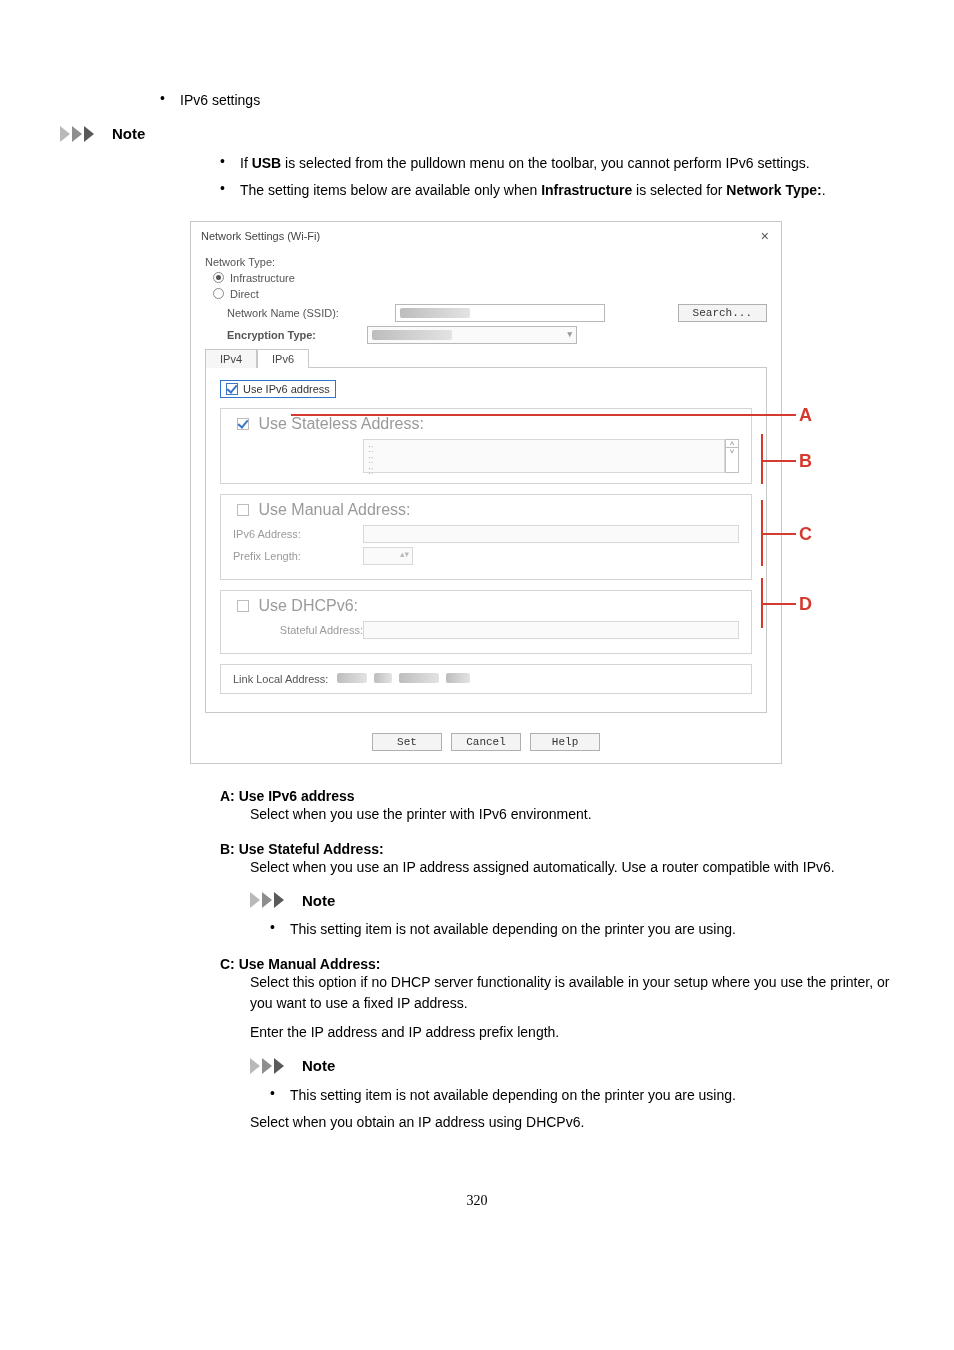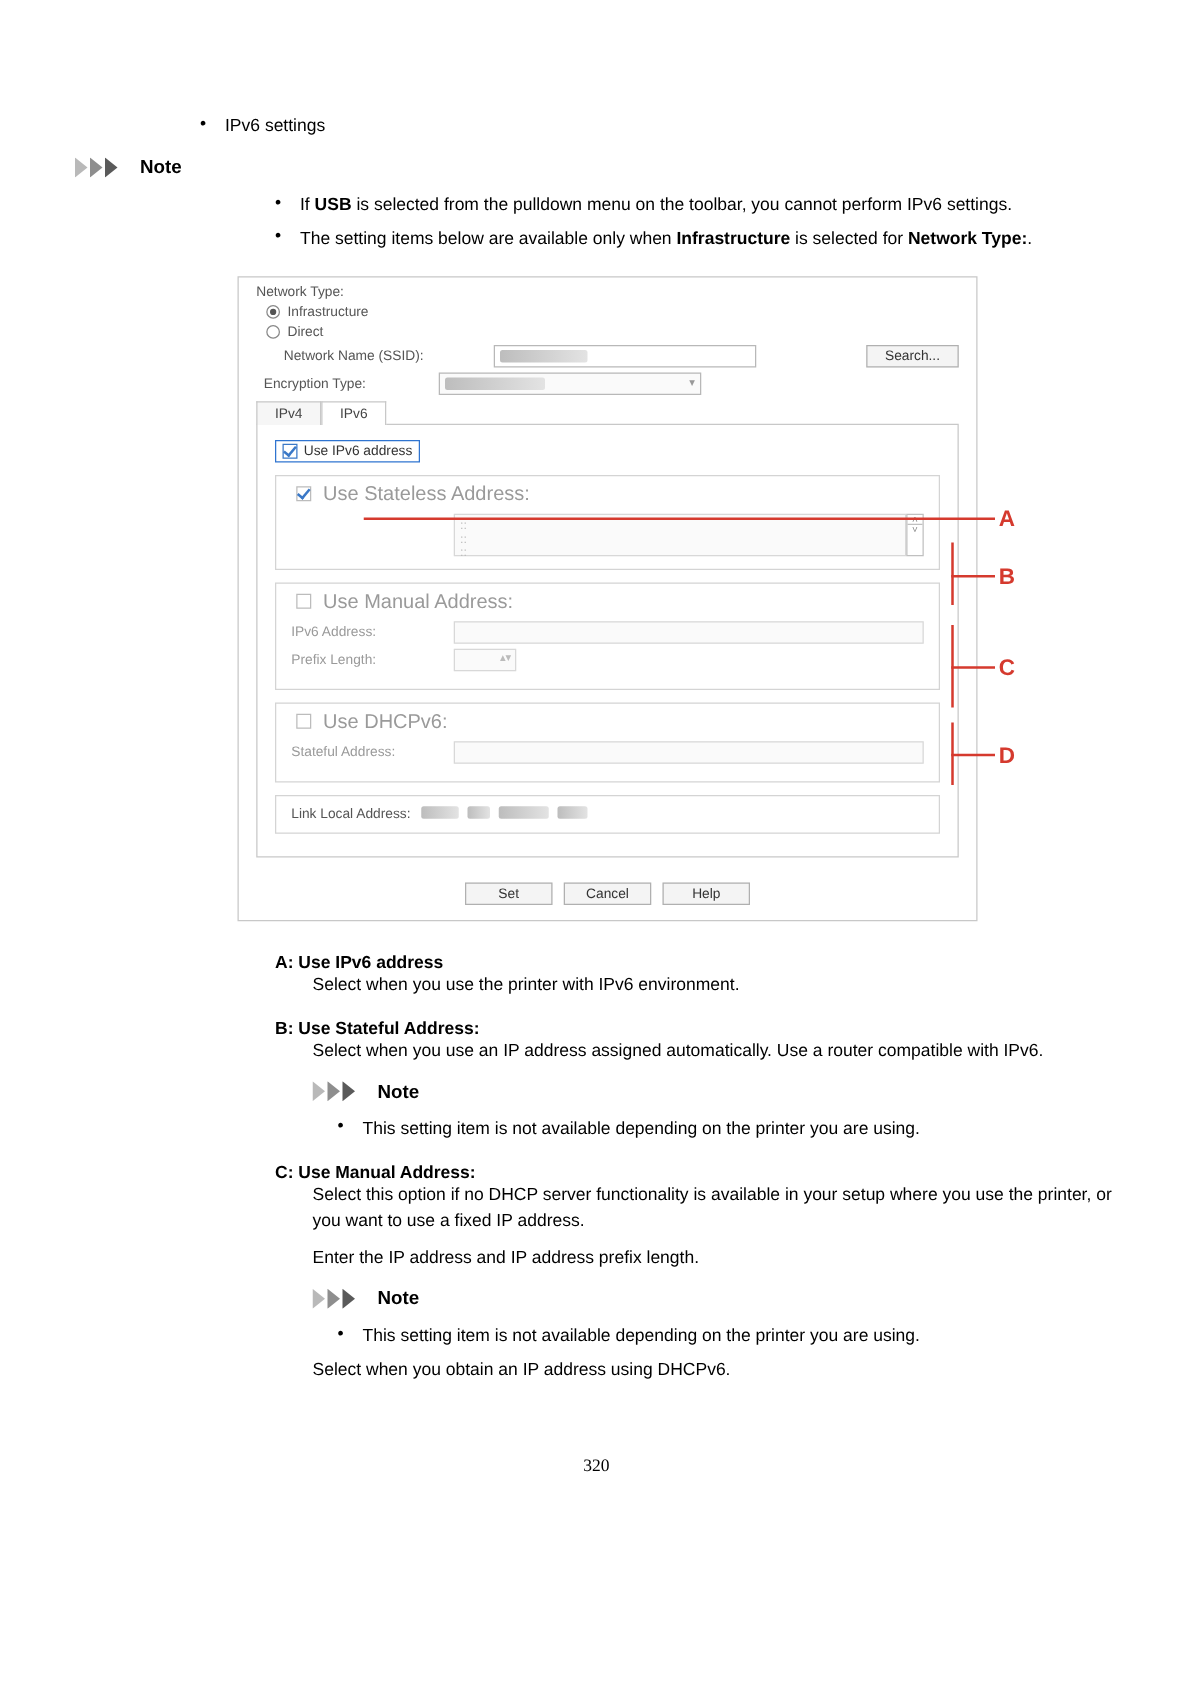--- a/index.html
+++ b/index.html
@@ -65,20 +65,21 @@
     vertical-align:middle;
   }
   .txt-masked {
     display:inline-block; height:10px; background: linear-gradient(90deg,#bdbdbd,#e3e3e3);
     border-radius:2px;
   }
   .btn {
     display:inline-block; border:1px solid #b0b0b0; background:#f4f4f4;
     font-size:11px; color:#333; padding:2px 14px; text-align:center;
     min-width:60px;
+    font-family:Liberation Mono, monospace;
   }
   .tabs { }
   .tab {
     display:inline-block; border:1px solid #c8c8c8; border-bottom:none;
     padding:3px 14px; font-size:11px; color:#444; background:#fff;
     position:relative; top:1px;
   }
   .tab.inactive { background:#f6f6f6; }
   .tab-panel {
     border:1px solid #c8c8c8; padding:12px 14px 14px 14px; background:#fff;
@@ -165,39 +166,43 @@
   </div>
   <div class="bullet-row l3">
     <div class="bullet-dot">•</div>
     <div class="bullet-text">
       <span>The setting items below are available only when </span><strong>Infrastructure</strong><span> is selected for </span><strong>Network Type:</strong><span>.</span>
     </div>
   </div>
 
 
   <div class="dialog">
+    <div class="dialog-titlebar">
+      <span>Network Settings (Wi-Fi)</span>
+      <span class="close-x">×</span>
+    </div>
     <div class="dialog-body">
       <div style="margin-bottom:4px;">Network Type:</div>
       <div class="row" style="margin-left:8px;">
         <span class="radio-dot"></span>
         <span>Infrastructure</span>
       </div>
       <div class="row" style="margin-left:8px;">
         <span class="radio-empty"></span>
         <span>Direct</span>
       </div>
       <div class="row" style="margin-left:22px;gap:28px;">
         <span class="lbl-col">Network Name (SSID):</span>
         <span class="txt-input" style="width:210px; position:relative;">
           <span class="txt-masked" style="width:70px; margin:3px 0 0 4px;"></span>
         </span>
         <span style="flex:1"></span>
         <span class="btn">Search...</span>
       </div>
-      <div class="row" style="margin-left:6px;">
+      <div class="row" style="margin-left:22px;font-weight:bold;">
         <span class="lbl-col">Encryption Type:</span>
         <span class="txt-input" style="width:210px; position:relative; background:#fafafa;">
           <span class="txt-masked" style="width:80px; margin:3px 0 0 4px;"></span>
           <span style="position:absolute; right:4px; top:2px; color:#999; font-size:9px;">▾</span>
         </span>
       </div>
 
       <div class="tabs">
         <span class="tab inactive">IPv4</span><span class="tab">IPv6</span>
         <div class="tab-panel">
@@ -238,21 +243,21 @@
               </span>
             </div>
           </div>
 
           <div class="group">
             <span class="group-title">
               <span class="check-box dim"></span>
               <span>Use DHCPv6:</span>
             </span>
             <div class="row" style="margin-top:6px;">
-              <span style="width:130px;">Stateful Address:</span>
+              <span style="width:130px;text-align:right;">Stateful Address:</span>
               <span class="disabled-input" style="flex:1;"></span>
             </div>
           </div>
 
           <div class="row" style="border:1px solid #d4d4d4; padding:8px 12px; margin-top:10px;">
             <span style="width:104px; color:#555;">Link Local Address:</span>
             <span style="flex:1;">
               <span class="txt-masked" style="width:30px;"></span>
               <span class="txt-masked" style="width:18px; margin-left:4px;"></span>
               <span class="txt-masked" style="width:40px; margin-left:4px;"></span>

